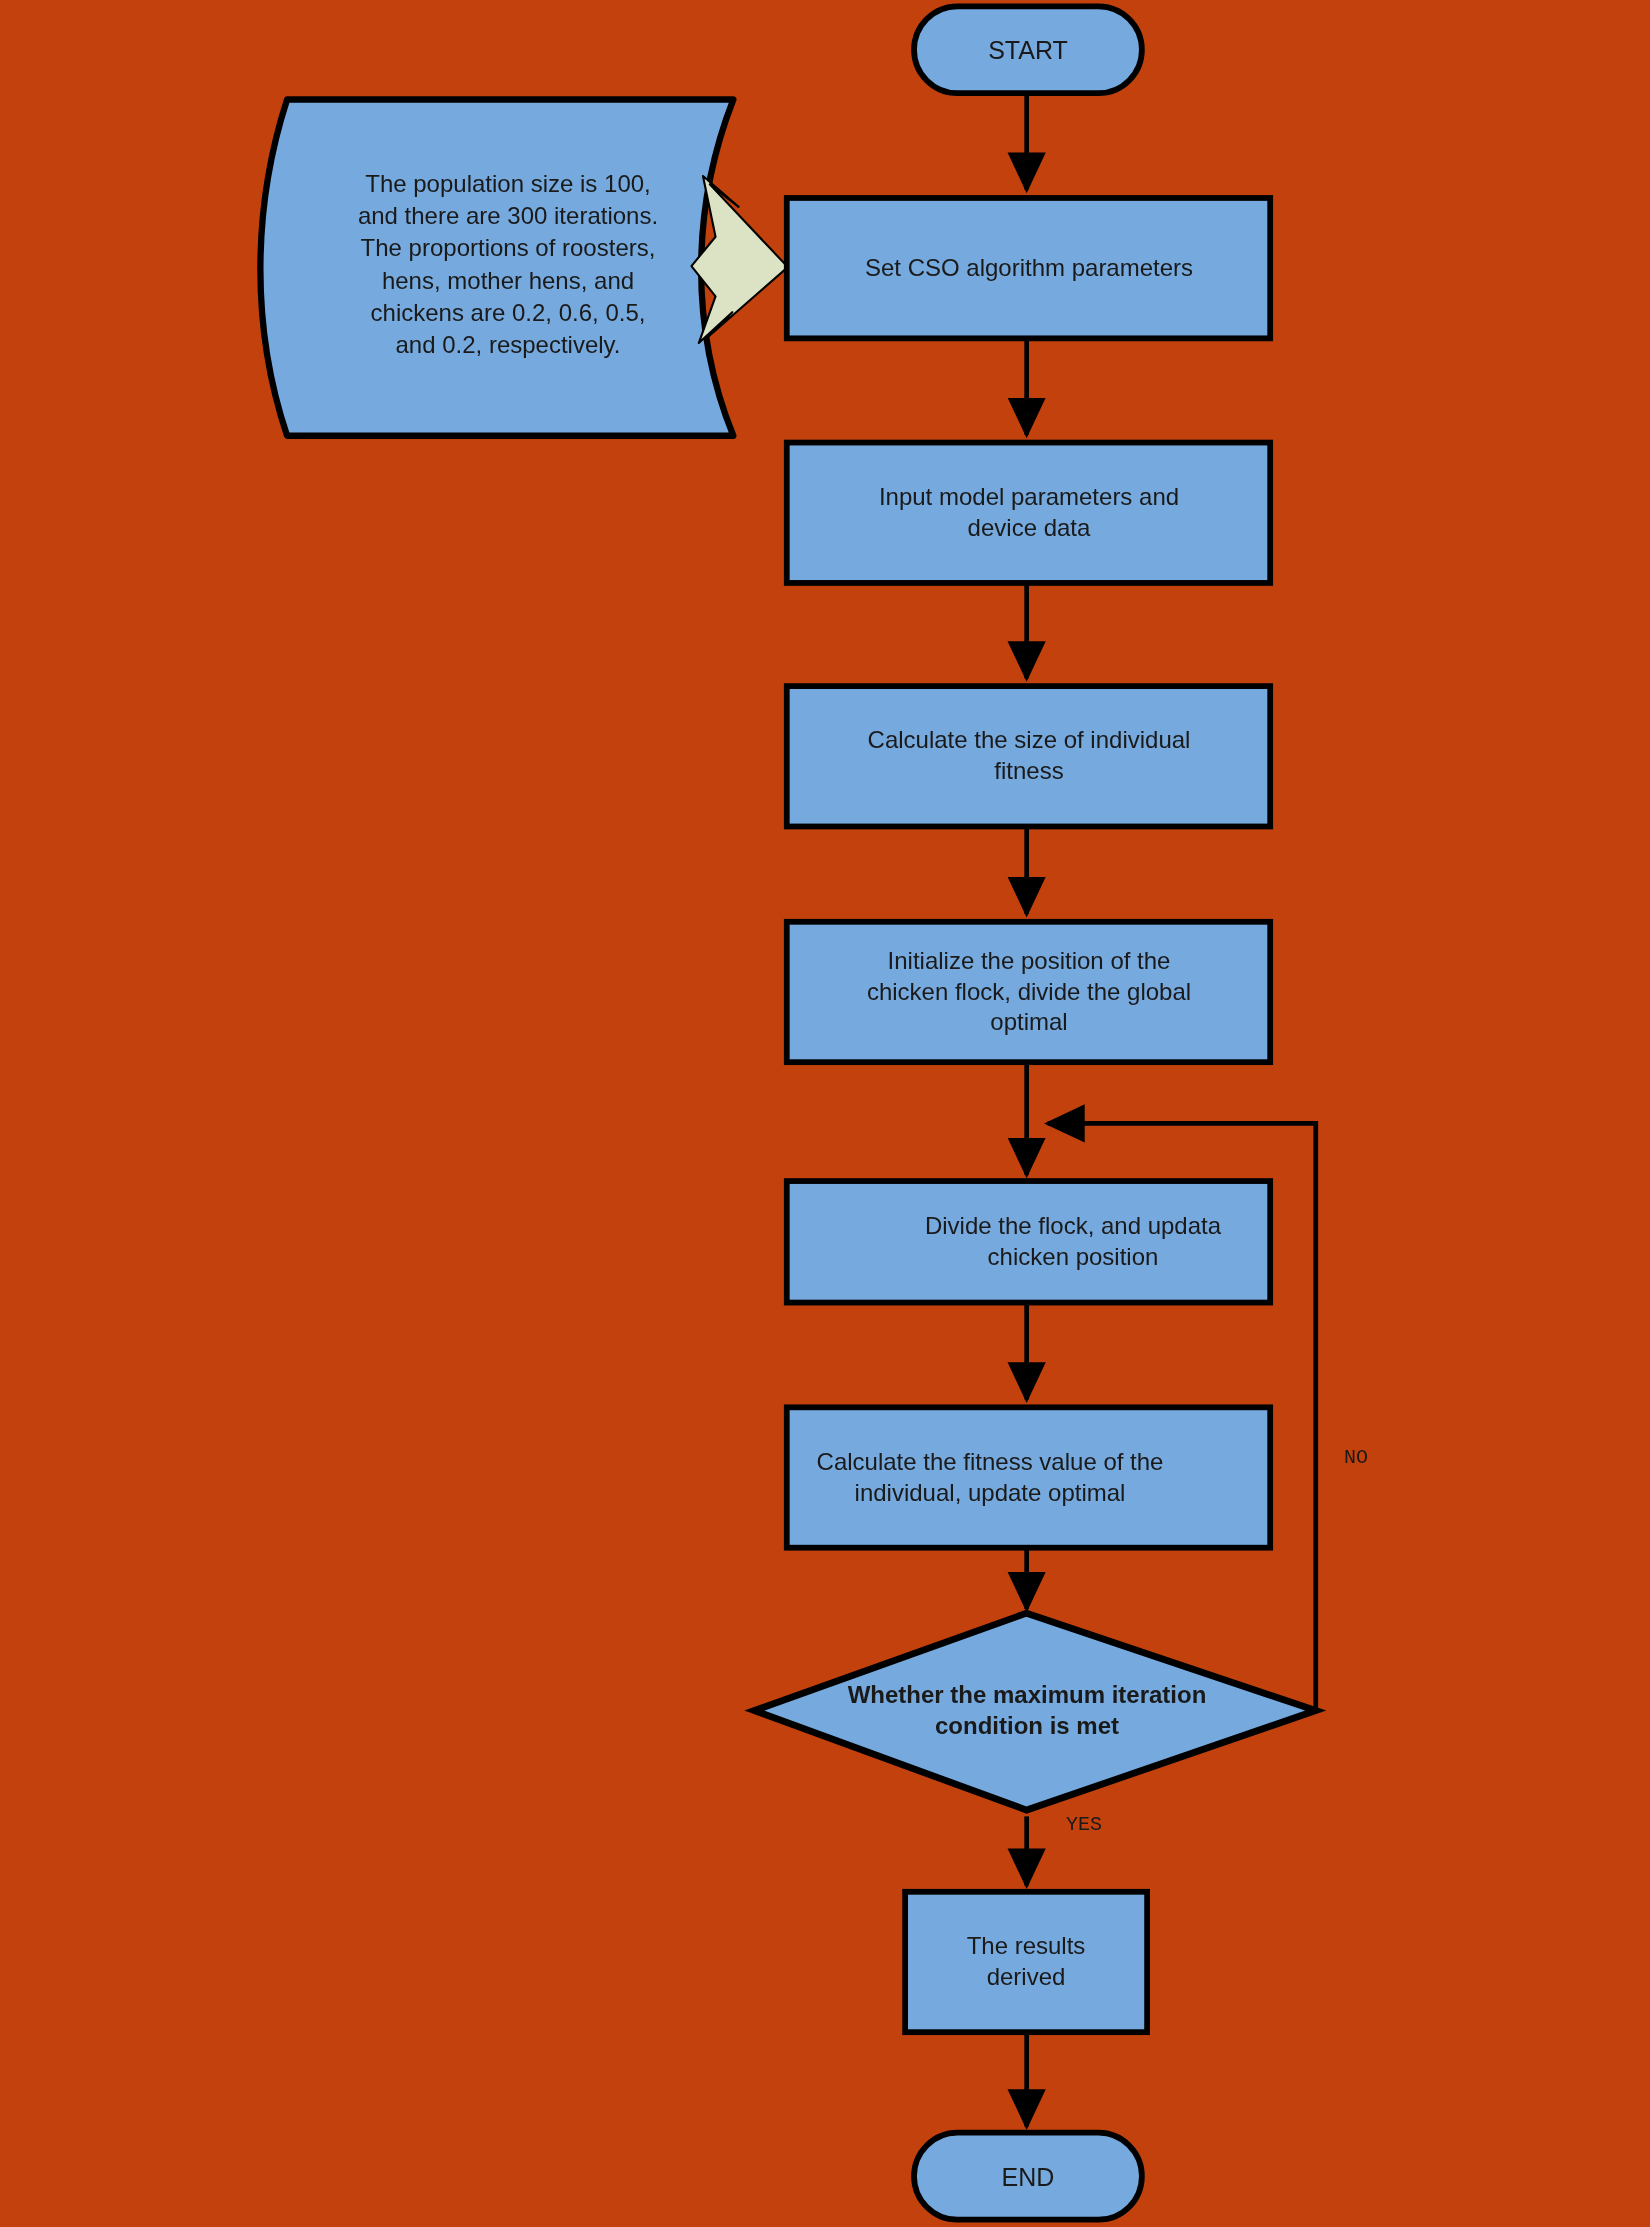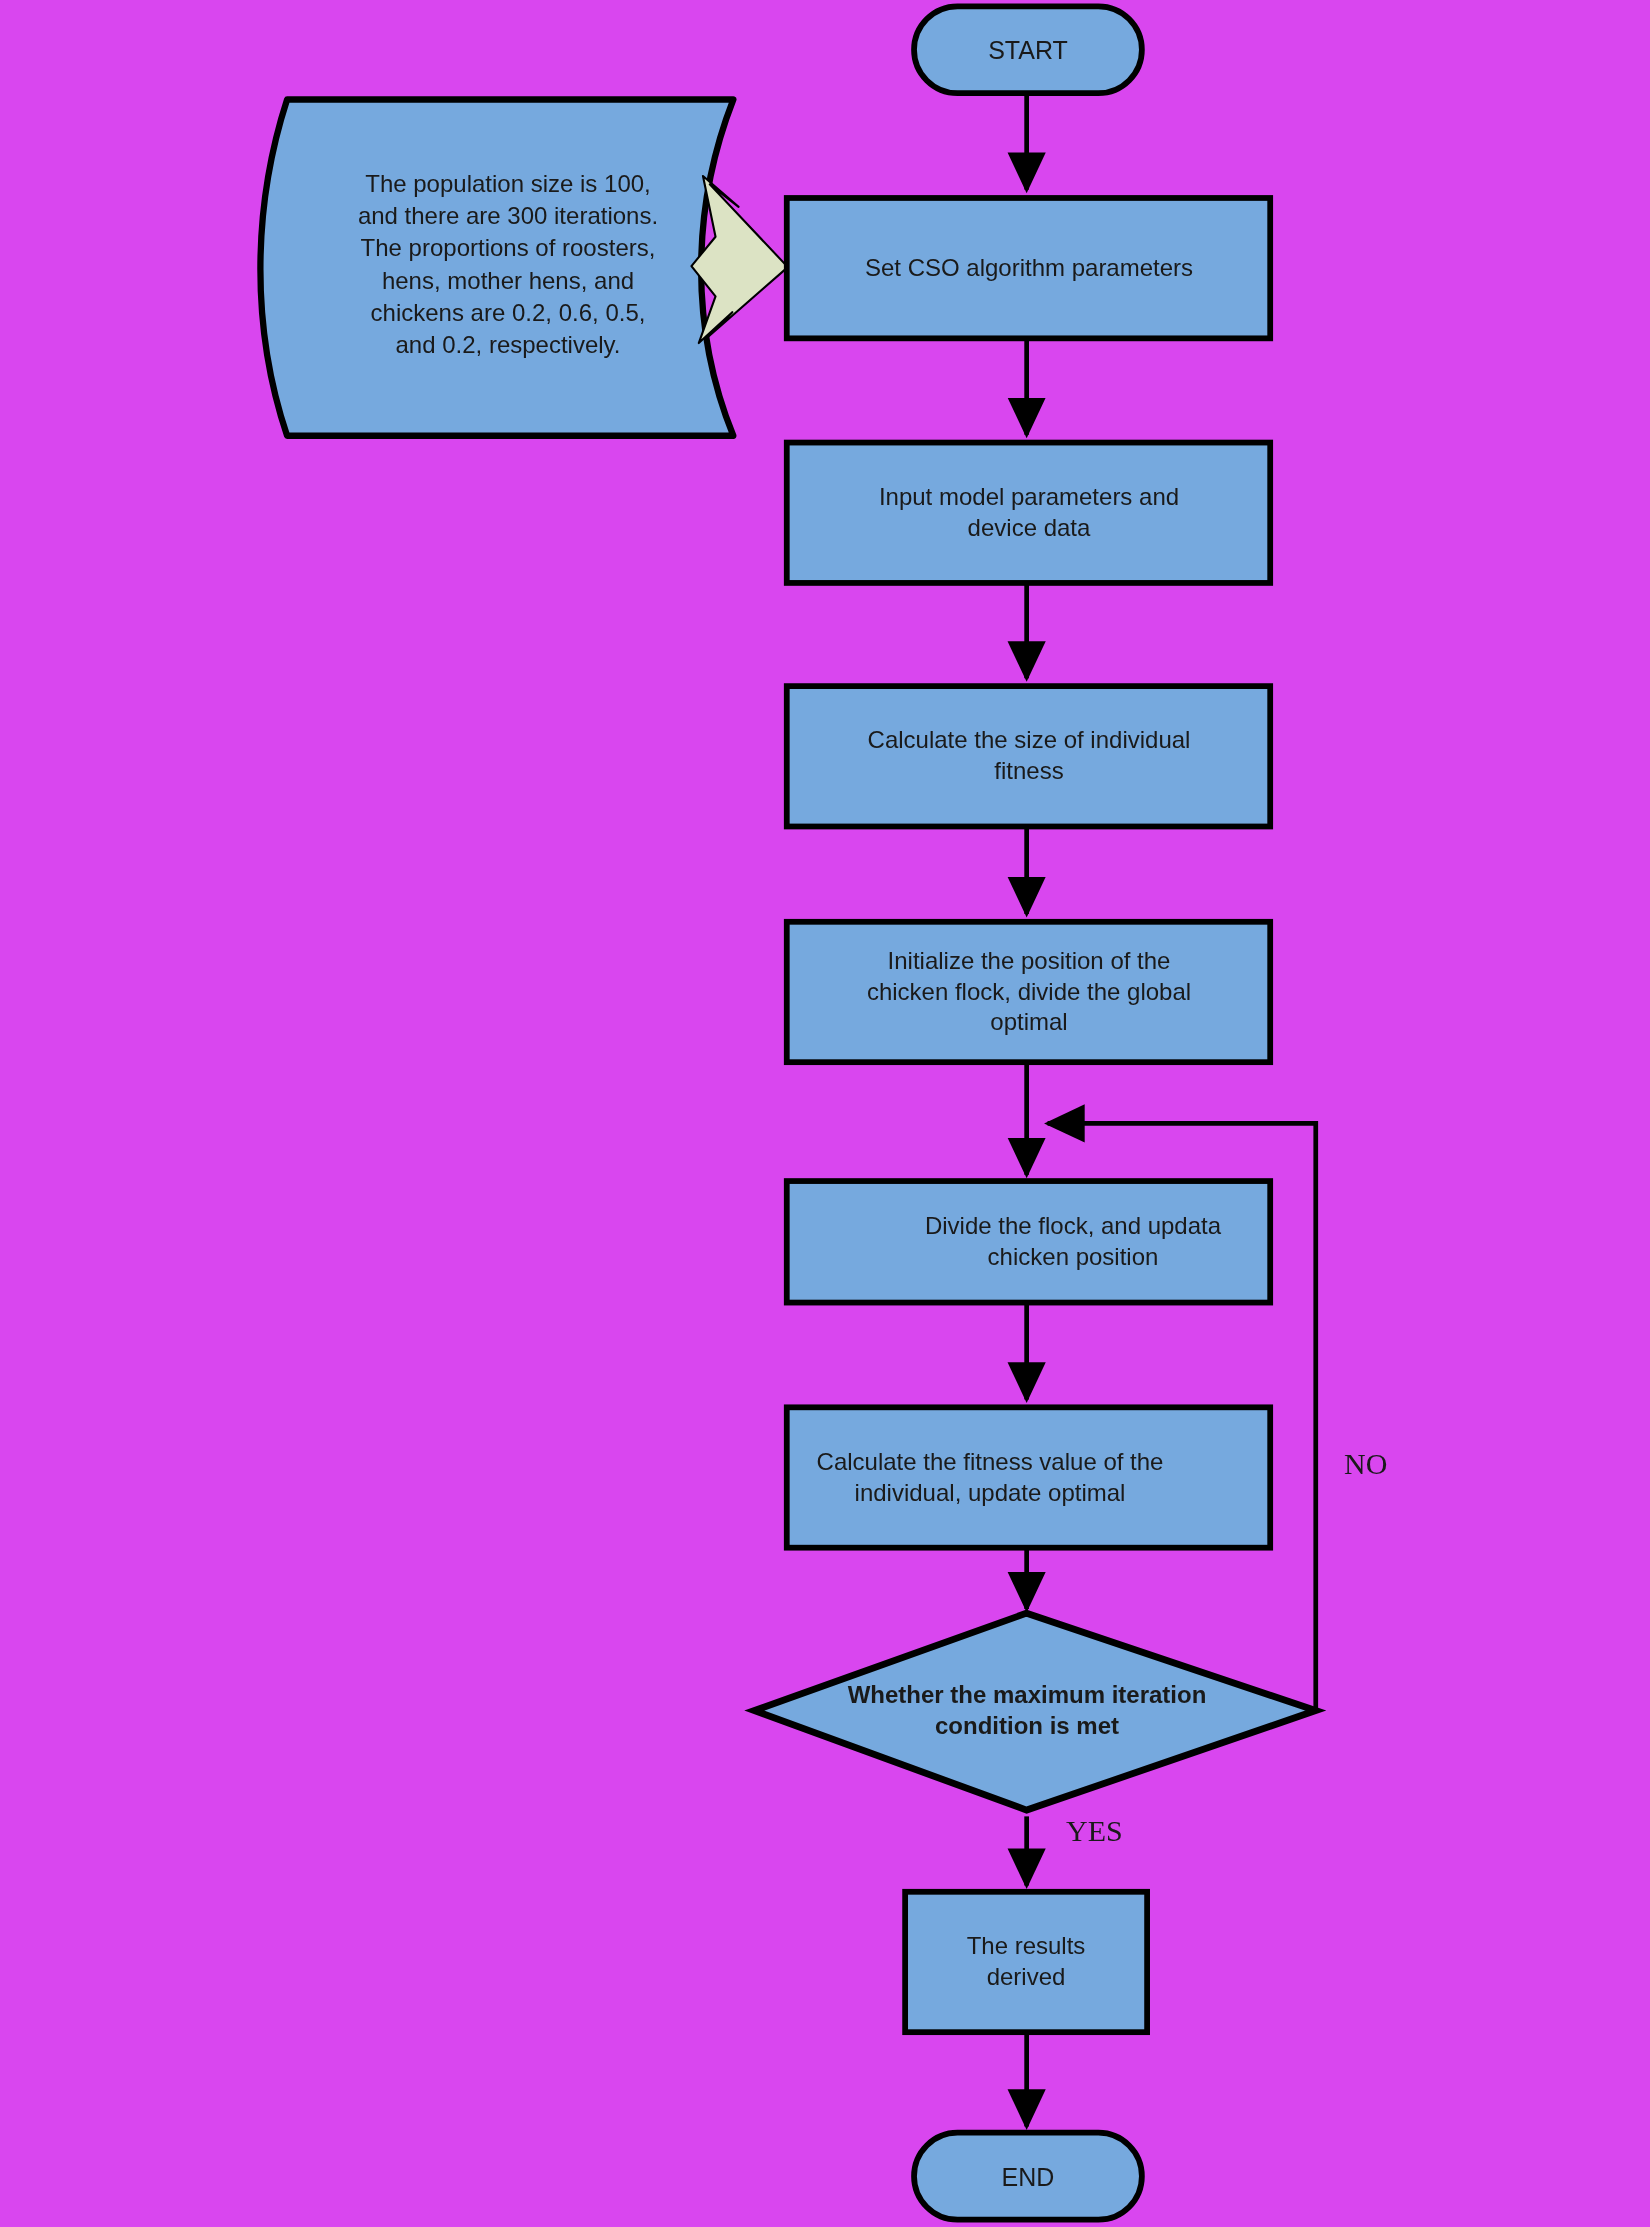--- a/index.html
+++ b/index.html
@@ -8,21 +8,21 @@
     padding: 0;
     background: #ffffff;
   }
   body {
     font-family: "Liberation Sans", sans-serif;
   }
   #canvas {
     position: relative;
     width: 1650px;
     height: 2227px;
-    background: #d946ef;
+    background: #c2410c;
     overflow: hidden;
   }
   #flow-svg {
     position: absolute;
     top: 0;
     left: 0;
     width: 1650px;
     height: 2227px;
   }
   .node-label {
@@ -34,22 +34,22 @@
     color: #1a1a1a;
     font-family: "Liberation Sans", sans-serif;
     font-size: 24px;
     line-height: 1.28;
     white-space: pre-line;
     pointer-events: none;
   }
   .edge-label {
     position: absolute;
     color: #1a1a1a;
-    font-family: Liberation Serif, serif;
-    font-size: 30px;
+    font-family: Liberation Mono, monospace;
+    font-size: 20px;
     line-height: 1.2;
     white-space: pre-line;
   }
   .note-label {
     position: absolute;
     display: flex;
     align-items: center;
     justify-content: center;
     text-align: center;
     color: #1a1a1a;

